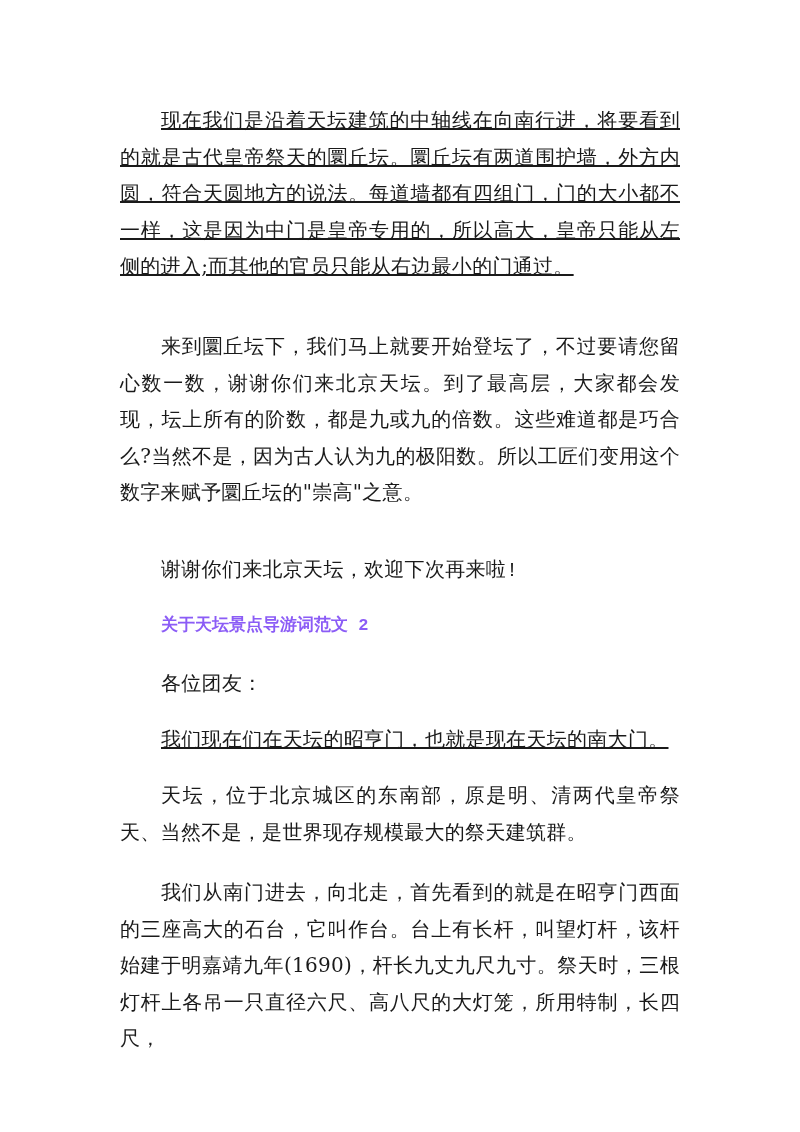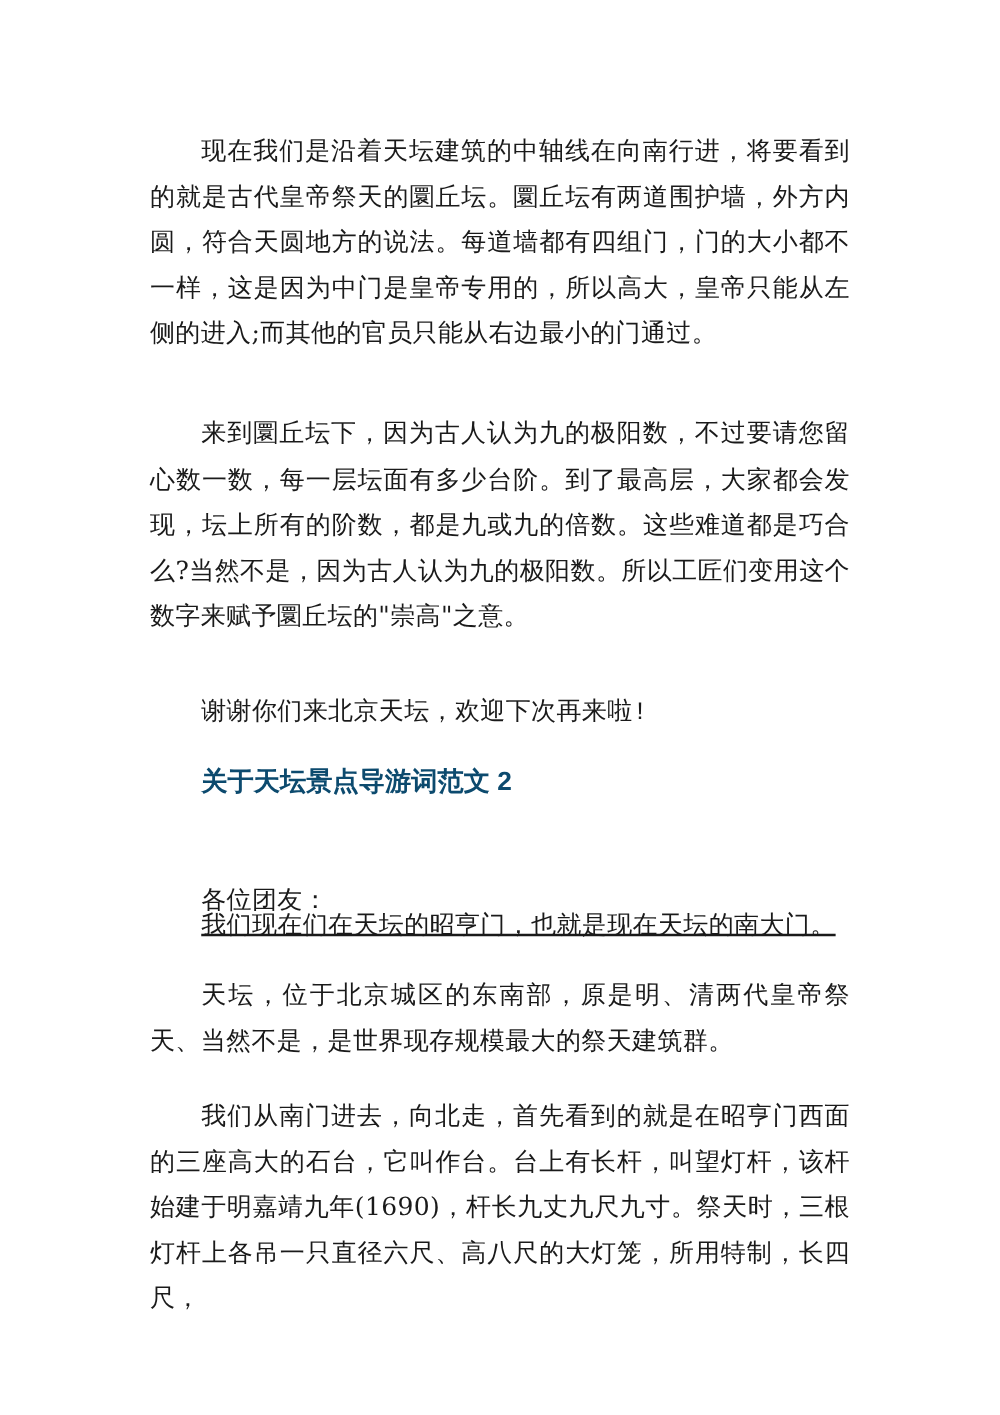--- a/index.html
+++ b/index.html
@@ -24,41 +24,41 @@
     .para {
       font-size: 20px;
       line-height: 36.5px;
       margin: 0;
       letter-spacing: 0.3px;
       text-align: justify;
     }
     .indent { text-indent: 41px; }
     .noindent-pad { padding-left: 41px; }
     .heading {
-      color: #0c4a6e;
-      font-family: Liberation Sans, sans-serif;
+      color: #8b5cf6;
+      font-family: Liberation Mono, monospace;
       font-weight: bold;
-      font-size: 21px;
+      font-size: 17px;
       line-height: 36px;
       padding-left: 41px;
       margin: 0;
     }
   </style>
 </head>
 <body>
 
 <div class="page">
-  <p class="para indent" style="position:absolute; top:102px; width:560px;">现在我们是沿着天坛建筑的中轴线在向南行进，将要看到的就是古代皇帝祭天的圜丘坛。圜丘坛有两道围护墙，外方内圆，符合天圆地方的说法。每道墙都有四组门，门的大小都不一样，这是因为中门是皇帝专用的，所以高大，皇帝只能从左侧的进入;而其他的官员只能从右边最小的门通过。</p>
+  <p class="para indent" style="position:absolute; top:102px; width:560px;text-decoration:underline;">现在我们是沿着天坛建筑的中轴线在向南行进，将要看到的就是古代皇帝祭天的圜丘坛。圜丘坛有两道围护墙，外方内圆，符合天圆地方的说法。每道墙都有四组门，门的大小都不一样，这是因为中门是皇帝专用的，所以高大，皇帝只能从左侧的进入;而其他的官员只能从右边最小的门通过。</p>
 
-  <p class="para indent" style="position:absolute; top:328px; width:560px;">来到圜丘坛下，因为古人认为九的极阳数，不过要请您留心数一数，每一层坛面有多少台阶。到了最高层，大家都会发现，坛上所有的阶数，都是九或九的倍数。这些难道都是巧合么?当然不是，因为古人认为九的极阳数。所以工匠们变用这个数字来赋予圜丘坛的"崇高"之意。</p>
+  <p class="para indent" style="position:absolute; top:328px; width:560px;">来到圜丘坛下，我们马上就要开始登坛了，不过要请您留心数一数，谢谢你们来北京天坛。到了最高层，大家都会发现，坛上所有的阶数，都是九或九的倍数。这些难道都是巧合么?当然不是，因为古人认为九的极阳数。所以工匠们变用这个数字来赋予圜丘坛的"崇高"之意。</p>
 
   <p class="para noindent-pad" style="position:absolute; top:553px; width:519px;font-family:Liberation Mono, monospace;">谢谢你们来北京天坛，欢迎下次再来啦!</p>
 
   <h2 class="heading" style="position:absolute; top:608px; width:519px;">关于天坛景点导游词范文 2</h2>
 
-  <p class="para noindent-pad" style="position:absolute; top:665px; width:519px;margin-top:36px;">各位团友：</p>
+  <p class="para noindent-pad" style="position:absolute; top:665px; width:519px;">各位团友：</p>
 
   <p class="para noindent-pad" style="position:absolute; top:721px; width:519px;text-decoration:underline;">我们现在们在天坛的昭亨门，也就是现在天坛的南大门。</p>
 
   <p class="para indent" style="position:absolute; top:777px; width:560px;">天坛，位于北京城区的东南部，原是明、清两代皇帝祭天、当然不是，是世界现存规模最大的祭天建筑群。</p>
 
   <p class="para indent" style="position:absolute; top:874px; width:560px;">我们从南门进去，向北走，首先看到的就是在昭亨门西面的三座高大的石台，它叫作台。台上有长杆，叫望灯杆，该杆始建于明嘉靖九年(1690)，杆长九丈九尺九寸。祭天时，三根灯杆上各吊一只直径六尺、高八尺的大灯笼，所用特制，长四尺，</p>
 </div>
 
 </body></html>

